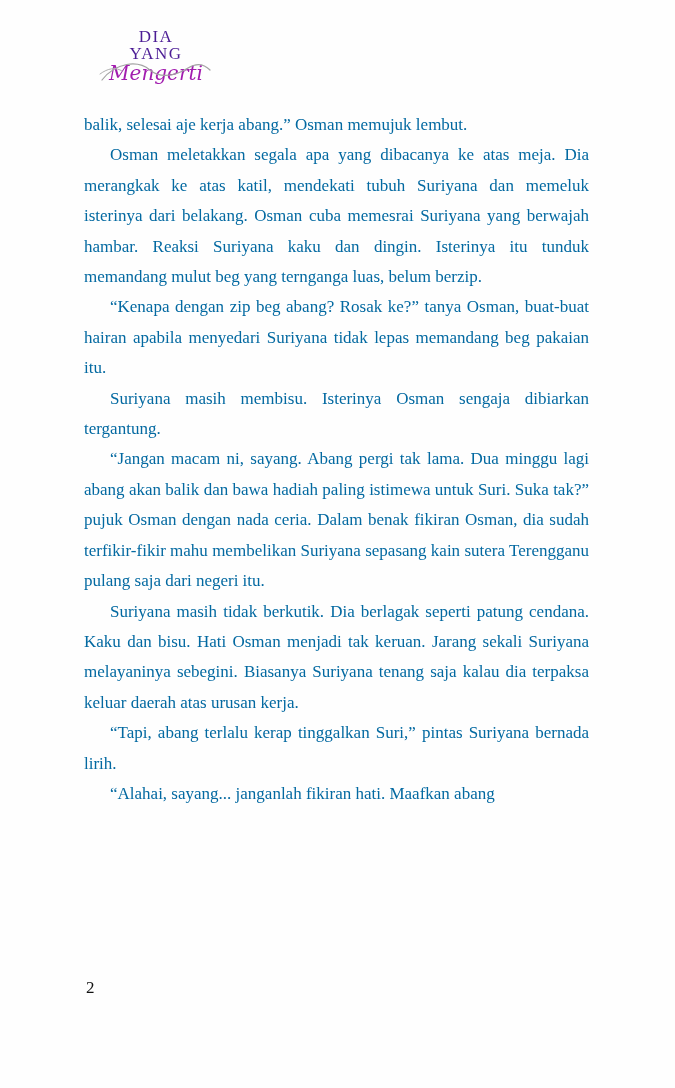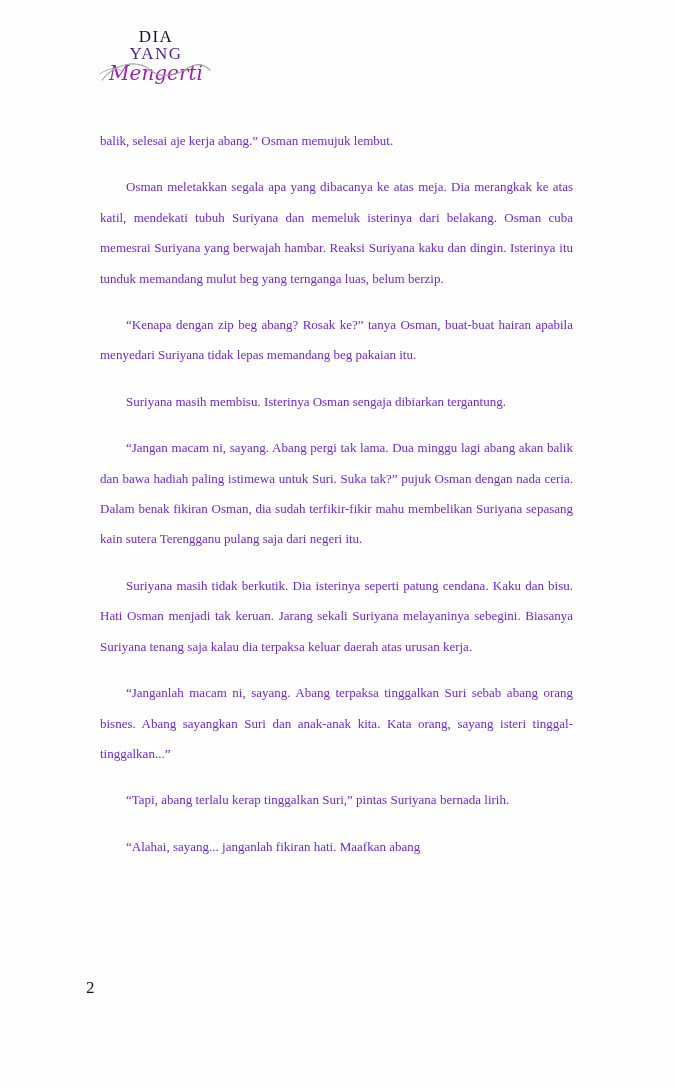--- a/index.html
+++ b/index.html
@@ -30,21 +30,21 @@
     height: 62px;
     text-align: center;
     color: #8d8d8d;
     user-select: none;
   }
   .logo-line1 {
     font-family: "Liberation Serif", serif;
     font-size: 17px;
     letter-spacing: 1.5px;
     line-height: 17px;
-    color: #0f172a;
+    color: #4c1d95;
   }
   .logo-line2 {
     font-family: "Liberation Serif", serif;
     font-size: 17px;
     letter-spacing: 1.5px;
     line-height: 18px;
     color: #4c1d95;
   }
   .logo-line3 {
     font-family: "DejaVu Serif", serif;
@@ -64,27 +64,27 @@
   }
 
   
   .text-col {
     position: absolute;
     left: 84px;
     top: 110px;
     width: 505px;
   }
   p.para {
-    margin: 16px;
-    font-size: 13px;
+    margin: 0;
+    font-size: 17px;
     line-height: 30.4px;
     text-align: justify;
     text-justify: inter-word;
     text-indent: 26px;
-    color: #6d28d9;
+    color: #0369a1;
     hyphens: manual;
   }
   p.para.first {
     text-indent: 0;
   }
 
   
   .folio {
     position: absolute;
     left: 86px;
@@ -107,21 +107,20 @@
       <path d="M2 16 C 10 10, 18 9, 24 13" fill="none" stroke="#b0b0b0" stroke-width="1" stroke-linecap="round"></path>
     </svg>
   </div>
 
   <div class="text-col">
     <p class="para first">balik, selesai aje kerja abang.” Osman memujuk lembut.</p>
     <p class="para">Osman meletakkan segala apa yang dibacanya ke atas meja. Dia merangkak ke atas katil, mendekati tubuh Suriyana dan memeluk isterinya dari belakang. Osman cuba memesrai Suriyana yang berwajah hambar. Reaksi Suriyana kaku dan dingin. Isterinya itu tunduk memandang mulut beg yang ternganga luas, belum berzip.</p>
     <p class="para">“Kenapa dengan zip beg abang? Rosak ke?” tanya Osman, buat-buat hairan apabila menyedari Suriyana tidak lepas memandang beg pakaian itu.</p>
     <p class="para">Suriyana masih membisu. Isterinya Osman sengaja dibiarkan tergantung.</p>
     <p class="para">“Jangan macam ni, sayang. Abang pergi tak lama. Dua minggu lagi abang akan balik dan bawa hadiah paling istimewa untuk Suri. Suka tak?” pujuk Osman dengan nada ceria. Dalam benak fikiran Osman, dia sudah terfikir-fikir mahu membelikan Suriyana sepasang kain sutera Terengganu pulang saja dari negeri itu.</p>
-    <p class="para">Suriyana masih tidak berkutik. Dia isterinya seperti patung cendana. Kaku dan bisu. Hati Osman menjadi tak keruan. Jarang sekali Suriyana melayaninya sebegini. Biasanya Suriyana tenang saja kalau dia terpaksa keluar daerah atas urusan kerja.</p>
-    <p class="para">“Janganlah macam ni, sayang. Abang terpaksa tinggalkan Suri sebab abang orang bisnes. Abang sayangkan Suri dan anak-anak kita. Kata orang, sayang isteri tinggal-tinggalkan...”</p>
+    <p class="para">Suriyana masih tidak berkutik. Dia berlagak seperti patung cendana. Kaku dan bisu. Hati Osman menjadi tak keruan. Jarang sekali Suriyana melayaninya sebegini. Biasanya Suriyana tenang saja kalau dia terpaksa keluar daerah atas urusan kerja.</p>
     <p class="para">“Tapi, abang terlalu kerap tinggalkan Suri,” pintas Suriyana bernada lirih.</p>
     <p class="para">“Alahai, sayang... janganlah fikiran hati. Maafkan abang</p>
   </div>
 
   <div class="folio">2</div>
 
 </div>
 
 </body></html>

